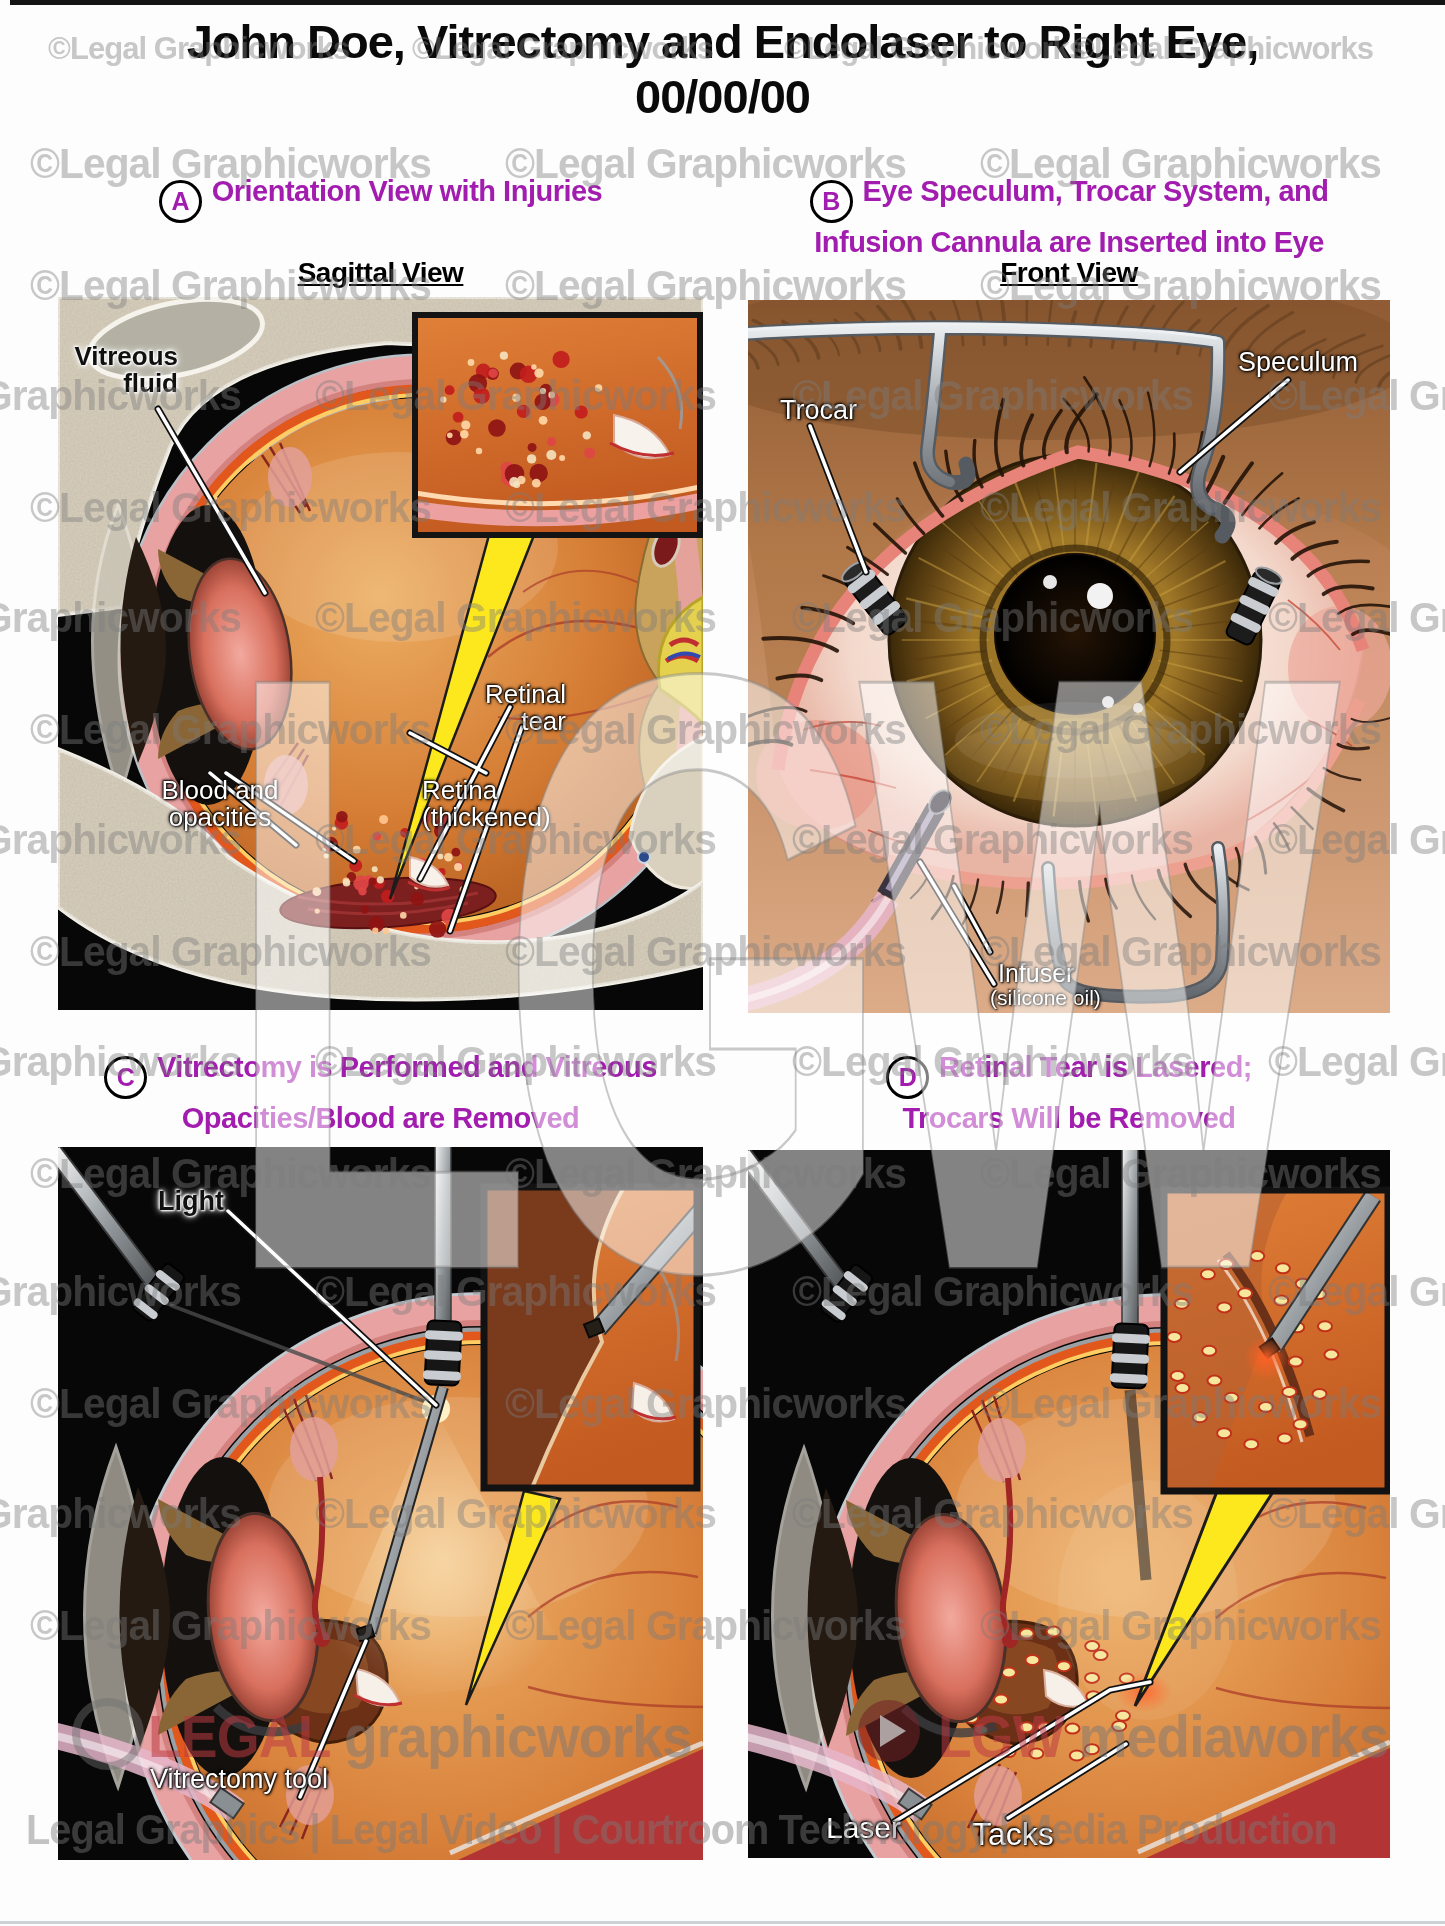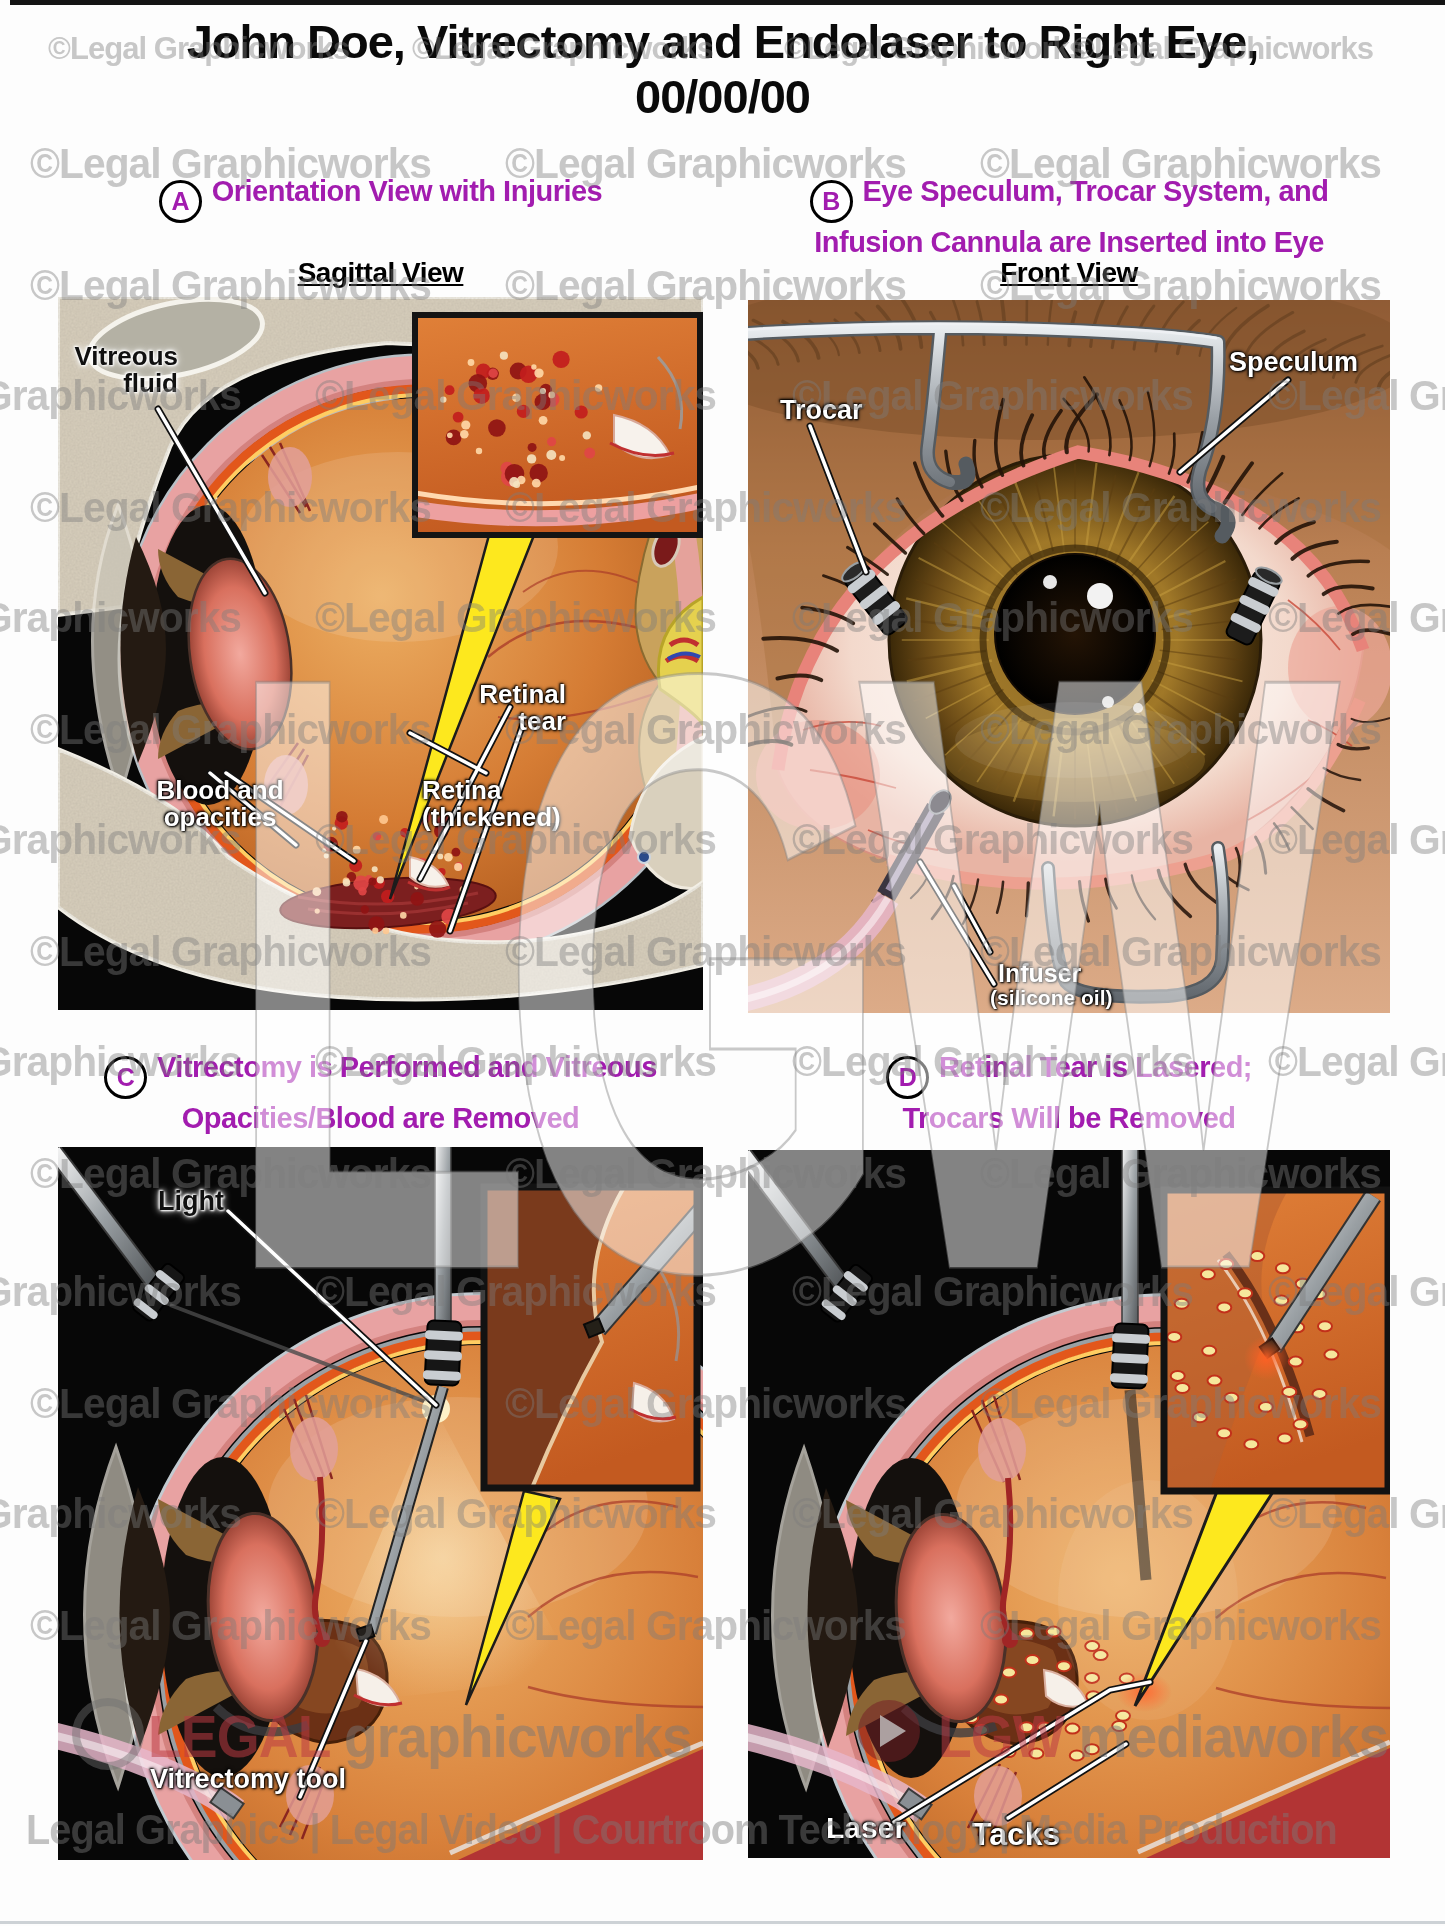--- a/index.html
+++ b/index.html
@@ -16,21 +16,21 @@
   .circ{display:inline-flex;width:37px;height:37px;border:3px solid #000;border-radius:50%;
         align-items:center;justify-content:center;font-size:25px;font-weight:bold;
         margin-right:10px;vertical-align:-9px;background:#fff;}
   .viewcap{position:absolute;z-index:2;text-align:center;font-weight:bold;font-size:28px;
            color:#000;letter-spacing:-0.5px;}
   .viewcap span{text-decoration:underline;}
 
   
   .panel{position:absolute;background:#000;z-index:1;}
   .panel svg{position:absolute;top:0;left:0;}
-  .lbl{position:absolute;z-index:3;font-weight:bold;color:#fff;line-height:1.05;
+  .lbl{position:absolute;z-index:3;font-weight:normal;color:#fff;line-height:1.05;
        text-shadow:0 0 4px rgba(0,0,0,.95),1px 1px 2px #000,-1px -1px 2px #000;}
   .lbl-dark{position:absolute;z-index:3;font-weight:bold;color:#101010;line-height:1.05;
        text-shadow:0 0 5px #fff,0 0 8px #fff,1px 1px 2px #fff,-1px -1px 2px #fff;}
 
   
   #wm{position:absolute;inset:0;z-index:6;pointer-events:none;}
   .wm-tile{position:absolute;font-weight:bold;color:rgba(125,125,125,.42);
            white-space:nowrap;letter-spacing:-1px;transform:scaleX(.97);transform-origin:left top;}
   #wm-center{position:absolute;left:222px;top:548px;font-weight:bold;font-size:850px;line-height:850px;
            letter-spacing:-.07em;color:rgba(255,255,255,.50);-webkit-text-stroke:3px rgba(135,135,135,.45);

